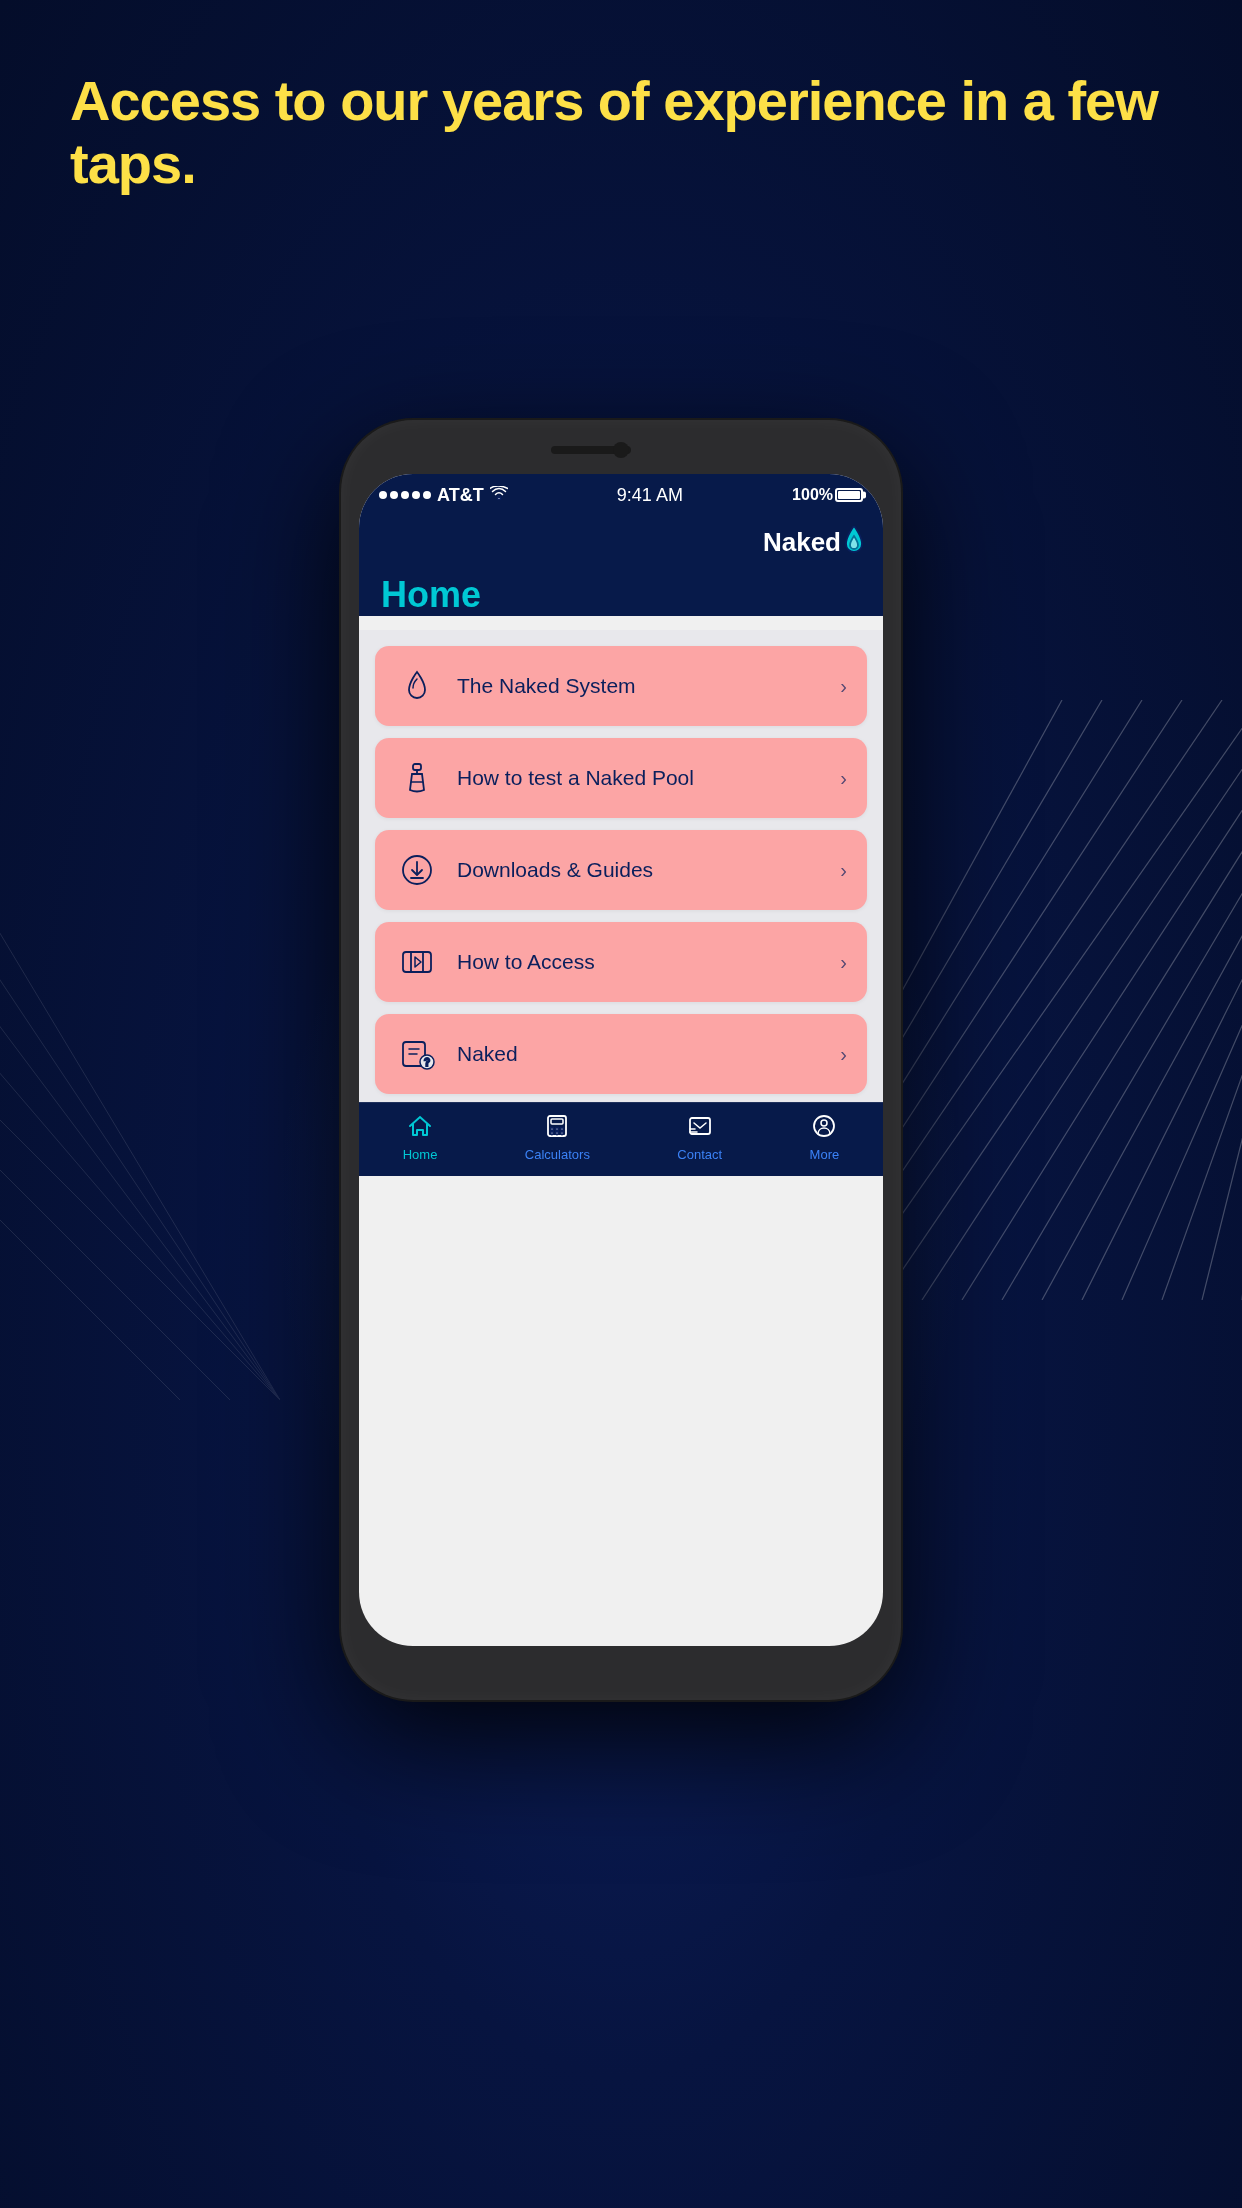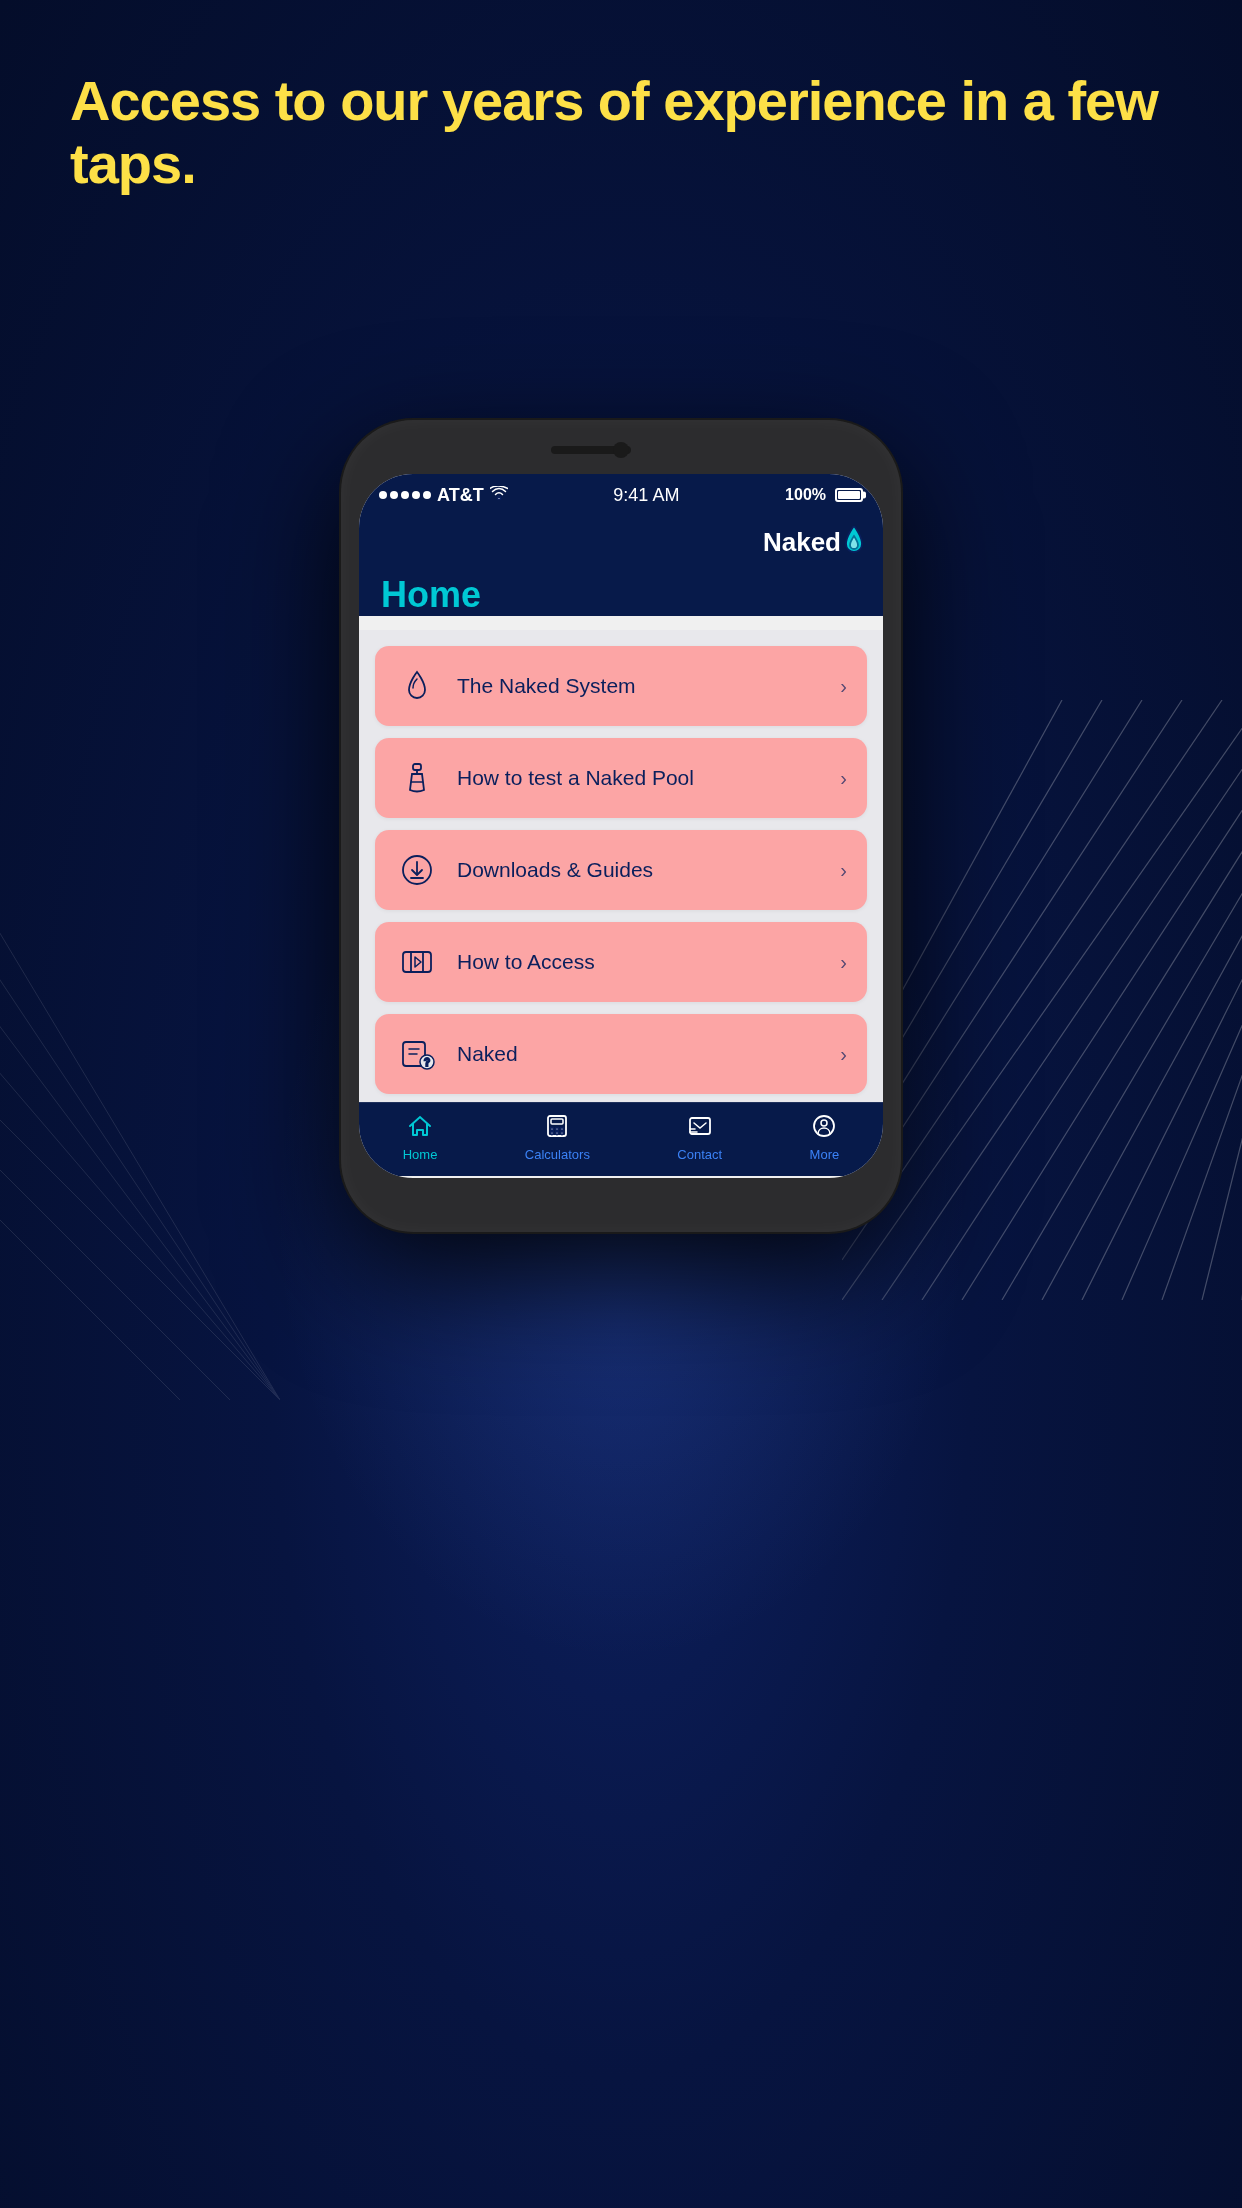--- a/index.html
+++ b/index.html
@@ -67,21 +67,21 @@
       z-index: 10;
     }
 
     
     .phone-wrapper {
       position: absolute;
       left: 50%;
       top: 420px;
       transform: translateX(-50%);
       width: 560px;
-      height: 812px;
+      height: 1280px;
       z-index: 20;
     }
 
     
     .phone-shell {
       width: 100%;
       height: 100%;
       background: #2c2c2e;
       border-radius: 72px;
       box-shadow:
@@ -163,21 +163,21 @@
     }
 
     .status-time {
       font-size: 18px;
       font-weight: 400;
     }
 
     .status-right {
       display: flex;
       align-items: center;
-      gap: 9px;
+      gap: 2px;
       font-size: 16px;
     }
 
     .battery-bar {
       width: 28px;
       height: 14px;
       border: 2px solid white;
       border-radius: 3px;
       position: relative;
     }

